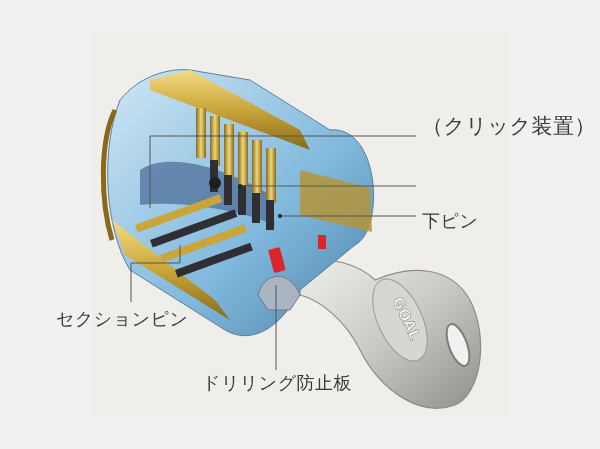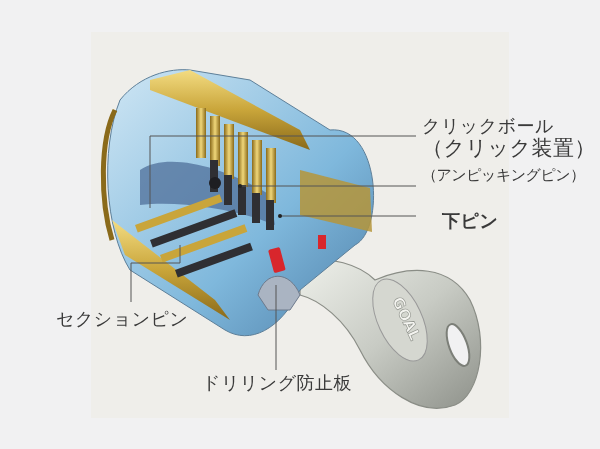--- a/index.html
+++ b/index.html
@@ -94,27 +94,25 @@
     <line x1="416" y1="186" x2="240" y2="186"></line>
     <line x1="416" y1="216" x2="280" y2="216"></line>
     <polyline points="131,302 131,263 180,263 180,245"></polyline>
     <line x1="276" y1="285" x2="276" y2="370"></line>
   </g>
   <circle cx="240" cy="186" r="2" fill="#222"></circle>
   <circle cx="280" cy="216" r="2" fill="#222"></circle>
 </svg>
 
 <div class="label" style="left:422px; top:115px;">
-  <div>クリックボール</div>
   <div class="sub">（クリック装置）</div>
 </div>
 <div class="label" style="left:422px; top:164px;">
-  <div class="sub narrow">（アンピッキングピン）</div>
 </div>
-<div class="label" style="left:442px; top:210px;font-weight:bold;">
+<div class="label" style="left:422px; top:210px;">
   <div>下ピン</div>
 </div>
 <div class="label" style="left:56px; top:308px;">
   <div>セクションピン</div>
 </div>
 <div class="label" style="left:202px; top:372px;text-align:center;">
   <div>ドリリング防止板</div>
 </div>
 
 </body></html>

